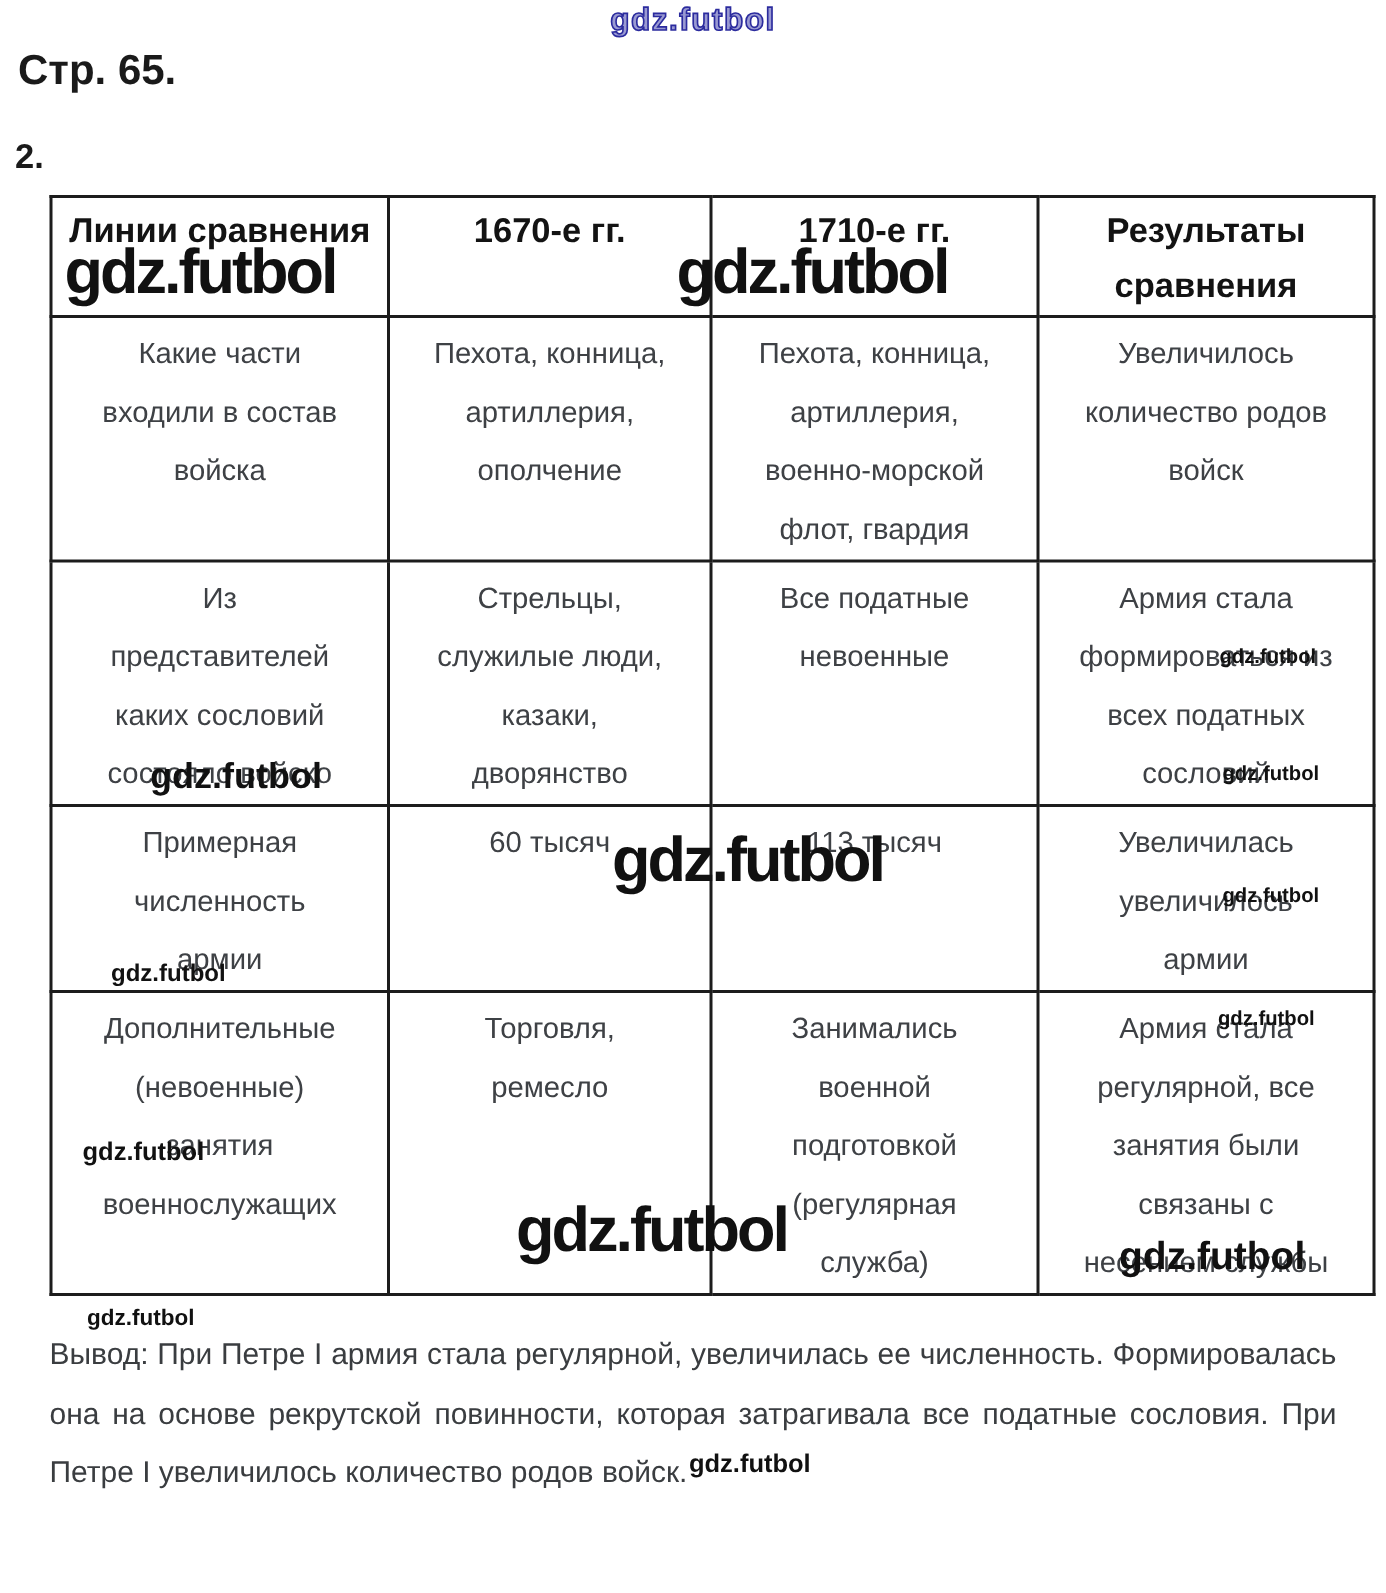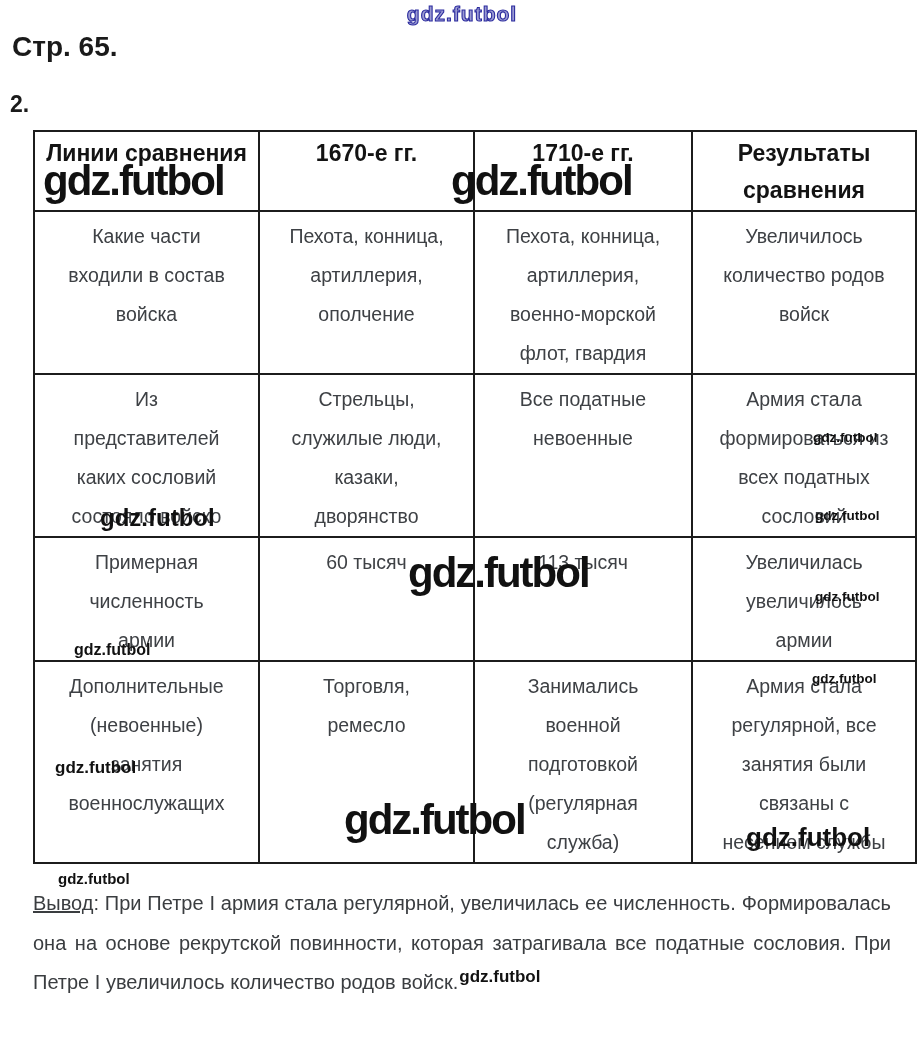--- a/index.html
+++ b/index.html
@@ -107,21 +107,21 @@
   .conclusion {
     position: absolute;
     left: 33px; top: 884px;
     width: 858px;
     font-size: 20px;
     line-height: 39.5px;
     text-align: justify;
     color: #3a3d40;
     margin: 0;
   }
-  .conclusion .u { text-decoration: underline; }
+  .conclusion .u { }
   .wm-inline {
     display: inline-block;
     font-size: 17px;
     font-weight: 600;
     color: #111111;
     line-height: 1;
     position: relative;
     top: -7px;
     margin-left: 1px;
   }

